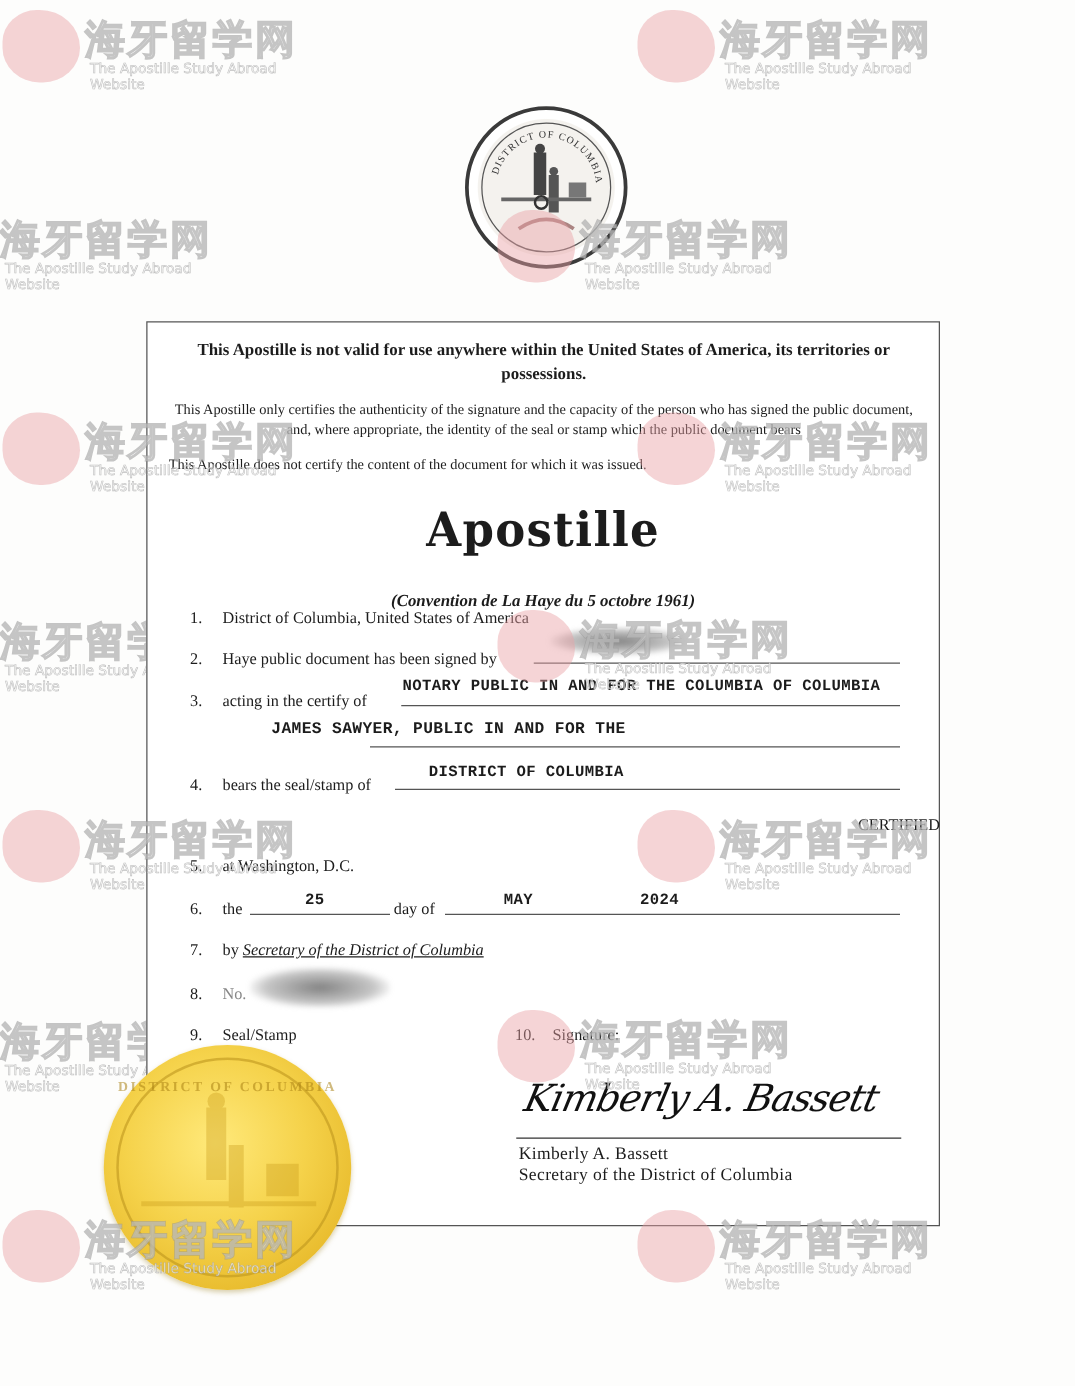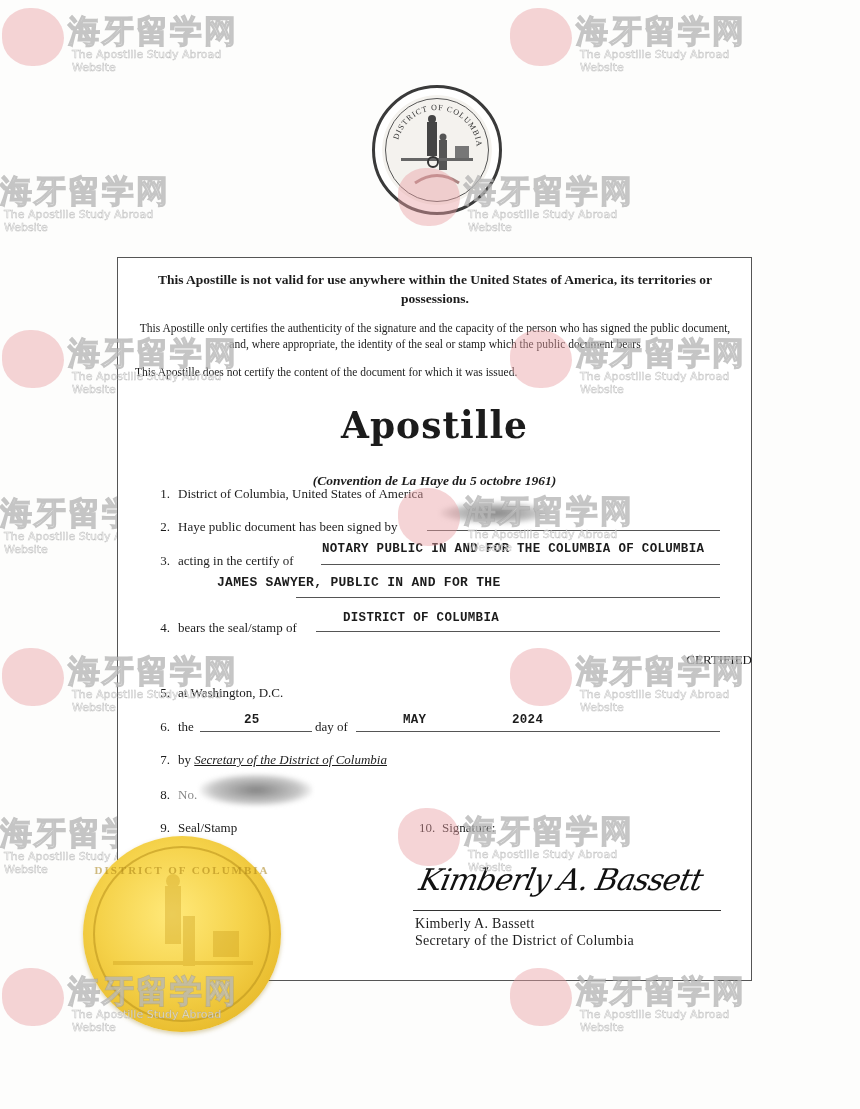--- a/index.html
+++ b/index.html
@@ -43,21 +43,21 @@
   .title {
     left:117px; top:403px; width:635px; text-align:center;
     font-size:36px; font-weight:bold; letter-spacing:1px;
     font-family:"DejaVu Serif", serif; transform:scaleY(1.05);
   }
   .subtitle {
     left:117px; top:473px; width:635px; text-align:center;
     font-style:italic; font-weight:bold; font-size:13.5px;
   }
 
-  .row { font-size:13px; white-space:nowrap;text-align:center; }
+  .row { font-size:13px; white-space:nowrap; }
   .num { display:inline-block; width:26px; }
   .line { position:absolute; height:1px; background:#555; }
   .mono {
     font-family:"Liberation Mono", "DejaVu Sans Mono", monospace;
     font-weight:bold; font-size:12.5px; letter-spacing:0.3px;
     position:absolute; white-space:nowrap;
   }
   .ital-u { font-style:italic; text-decoration:underline; }
 
   .blur {

